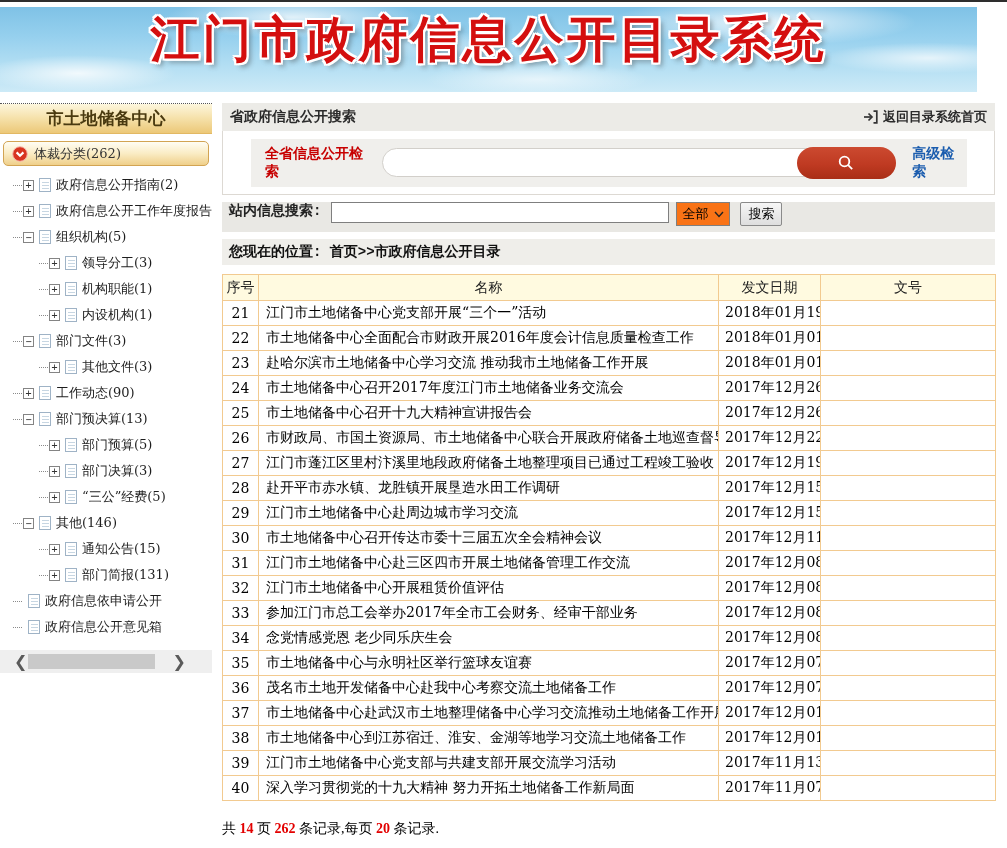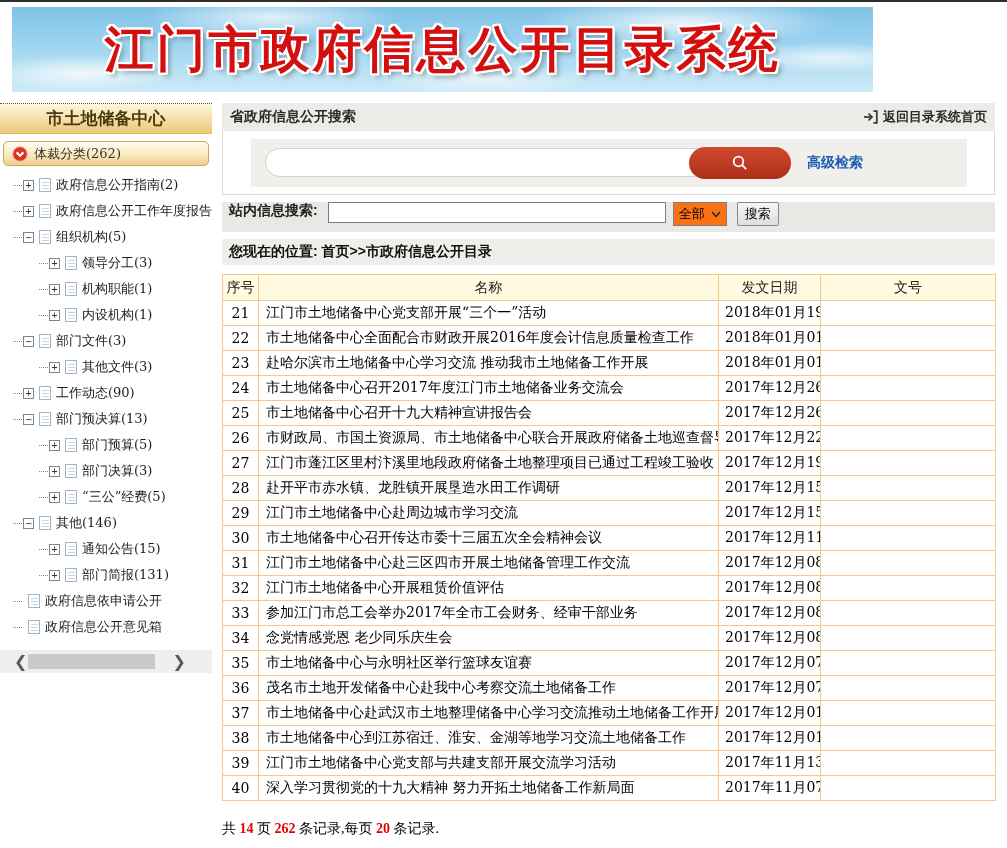--- a/index.html
+++ b/index.html
@@ -3,30 +3,30 @@
 <meta charset="utf-8">
 <style>
   * { margin:0; padding:0; box-sizing:border-box; }
   html,body { width:1007px; height:848px; background:#fff; overflow:hidden;
     font-family:"DejaVu Serif","Liberation Serif",serif; }
   body { position:relative; }
 
   
   .topline { position:absolute; top:0; left:0; width:1007px; height:2px; background:#2e2e2e; }
   .sky {
-    position:absolute; top:7px; left:12px; width:861px; height:85px;
+    position:absolute; top:7px; left:0; width:977px; height:85px;
     background:
       radial-gradient(140px 26px at 8% 78%,  rgba(255,255,255,.8), transparent 70%),
       radial-gradient(180px 30px at 30% 12%, rgba(255,255,255,.75), transparent 70%),
       radial-gradient(160px 24px at 55% 85%, rgba(255,255,255,.6), transparent 70%),
       radial-gradient(220px 34px at 78% 18%, rgba(255,255,255,.8), transparent 70%),
       radial-gradient(150px 22px at 95% 60%, rgba(255,255,255,.7), transparent 70%),
       radial-gradient(120px 20px at 45% 45%, rgba(255,255,255,.35), transparent 70%),
       linear-gradient(180deg,#7fc2e6 0%,#96d0ee 35%,#b4dff3 70%,#cdeaf7 100%);
-    display:flex; align-items:center; justify-content:center;
+    display:flex; justify-content:center;
   }
   .sky-title {
     font-size:49px; font-weight:bold; letter-spacing:3px; color:#d40f0f;
     text-shadow:
       -2px 0 0 #fff, 2px 0 0 #fff, 0 -2px 0 #fff, 0 2px 0 #fff,
       -2px -2px 0 #fff, 2px -2px 0 #fff, -2px 2px 0 #fff, 2px 2px 0 #fff,
       4px 4px 5px rgba(60,60,60,.45);
     white-space:nowrap;
   }
 
@@ -66,21 +66,21 @@
   .tree-label { font-size:13px; color:#1d1d1d; cursor:pointer; text-decoration:none; }
   .hscroll { margin-top:10px; height:23px; background:#efefef; position:relative; }
   .hs-arrow { position:absolute; top:1px; font-family:"DejaVu Sans",sans-serif;
     font-size:16px; font-weight:bold; color:#5a5a5a; cursor:pointer; line-height:21px;}
   .hs-left  { left:14px; }
   .hs-right { right:26px; }
   .hs-thumb { position:absolute; left:28px; top:4px; width:127px; height:15px; background:#c9c9c9; cursor:pointer; }
 
   
   .main { position:absolute; left:222px; top:103px; width:773px; }
-  .sans { font-family:Liberation Sans, sans-serif;gap:16px; }
+  .sans { font-family:Liberation Mono, monospace;gap:16px; }
 
   .prov-header {
     height:28px; background:#ecebe7; display:flex; align-items:center;
     justify-content:space-between; padding:0 8px;
   }
   .prov-title { font-size:14px; font-weight:bold; color:#2b2b2b; }
   .return-link { display:flex; align-items:center; gap:5px; font-size:13px; font-weight:bold;
     color:#2b2b2b; cursor:pointer; text-decoration:none; }
 
   .prov-panel { height:64px; background:#fff; border:1px solid #ddd9d3; border-top:none;
@@ -275,20 +275,21 @@
           <path d="M5.5 3.5 L9 7 L5.5 10.5" stroke="#333" stroke-width="1.7" fill="none"></path>
           <path d="M10.5 1.2 H13.8 V12.8 H10.5" stroke="#333" stroke-width="1.7" fill="none"></path>
         </svg>
       </span>
       <span>返回目录系统首页</span>
     </a>
   </div>
 
   <div class="prov-panel">
     <div class="prov-inner">
+      <span class="prov-label sans">全省信息公开检索</span>
       <input class="prov-input" type="text" value="" style="">
       <div class="pill">
         <span style="display:inline-flex;">
           <svg width="18" height="18" viewBox="0 0 18 18">
             <circle cx="7.5" cy="7.5" r="4.8" stroke="#fff" stroke-width="1.8" fill="none"></circle>
             <line x1="11.2" y1="11.2" x2="15.2" y2="15.2" stroke="#fff" stroke-width="1.8"></line>
           </svg>
         </span>
       </div>
       <a class="adv-link sans">高级检索</a>

